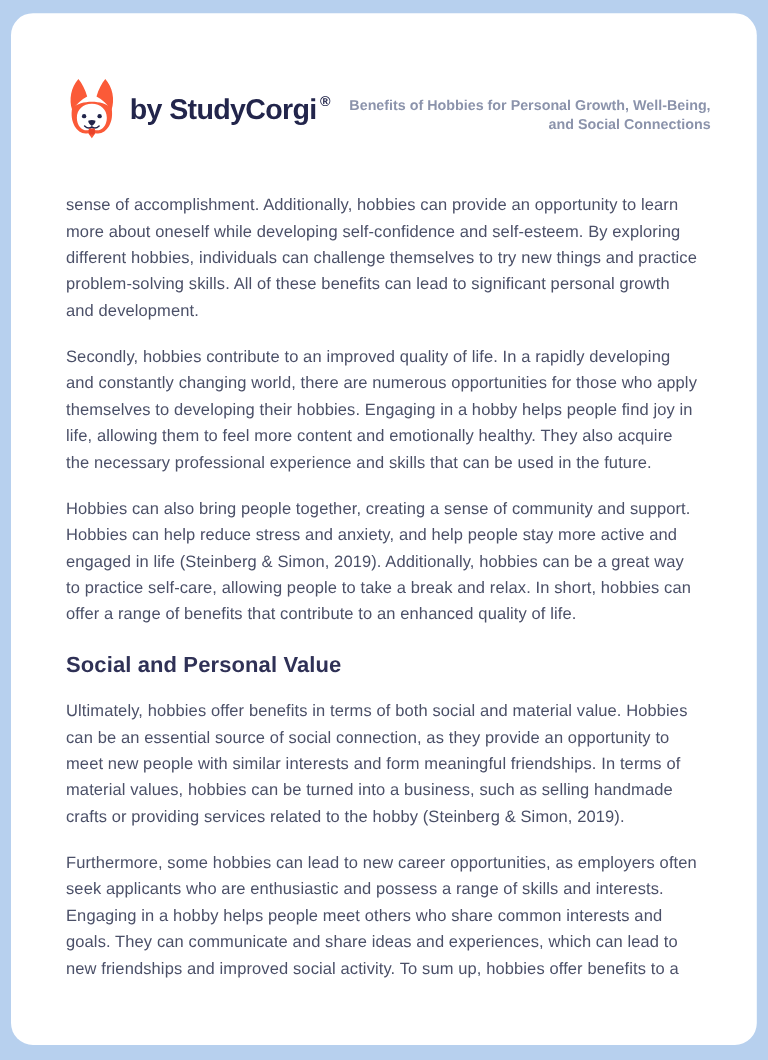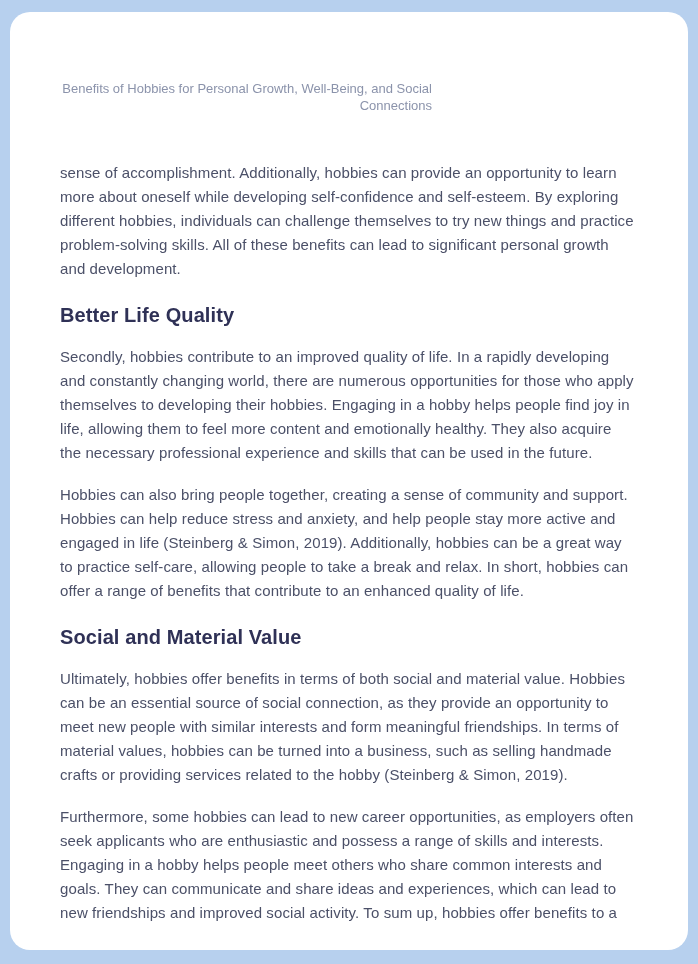--- a/index.html
+++ b/index.html
@@ -47,21 +47,21 @@
     margin-left: 3px;
     vertical-align: 12px;
   }
   .meta {
     width: 372px;
     text-align: right;
     color: #8b93ab;
     font-size: 13px;
     line-height: 17px;
   }
-  .doc-title { font-weight: normal; margin-top: 10px; }
+  .doc-title { font-weight: bold; margin-top: 10px; }
   .doc-url { margin-top: 5px; overflow-wrap: anywhere; }
   main { margin-top: 47px; }
   main p {
     font-size: 15px;
     line-height: 24px;
     letter-spacing: 0.1px;
     color: #4b5068;
     text-align: left;
     margin: 0 12px 18px 0;
   }
@@ -72,30 +72,43 @@
     margin: 20px 0 16px 0;
     letter-spacing: 0.1px;
   }
 </style>
 </head>
 <body>
 
 <div class="card">
 
   <header class="hdr">
+    <div class="brand">
+      <svg viewBox="0 0 100 120" aria-hidden="true">
+        <path d="M24 2 C10 17 5 42 12 62 C20 51 30 42 41 36 C37 22 31 10 24 2 Z" fill="#fb5a38"></path>
+        <path d="M76 2 C90 17 95 42 88 62 C80 51 70 42 59 36 C63 22 69 10 76 2 Z" fill="#fb5a38"></path>
+        <path d="M12 58 C6 88 24 112 43 107 L50 117 L57 107 C76 112 94 88 88 58 C70 42 30 42 12 58 Z" fill="#fb5a38"></path>
+        <path d="M50 50 C33 50 21 61 21 77 C21 94 33 104 44 101 L50 110 L56 101 C67 104 79 94 79 77 C79 61 67 50 50 50 Z" fill="#ffffff"></path>
+        <circle cx="35" cy="74" r="4.2" fill="#22254b"></circle>
+        <circle cx="65" cy="74" r="4.2" fill="#22254b"></circle>
+        <path d="M43 83 Q50 80 57 83 Q57 89 50 93 Q43 89 43 83 Z" fill="#22254b"></path>
+        <path d="M36 93 Q43 100 50 95 Q57 100 64 93" stroke="#22254b" stroke-width="3" fill="none" stroke-linecap="round"></path>
+        <path d="M44 98 L56 98 L56 104 A6 6 0 0 1 44 104 Z" fill="#e8432a"></path>
+      </svg>
+      <div class="brand-text"><span>by StudyCorgi</span><sup>®</sup></div>
+    </div>
     <div class="meta">
       <div class="doc-title">Benefits of Hobbies for Personal Growth, Well-Being, and Social Connections</div>
     </div>
   </header>
 
   <main>
     <p>sense of accomplishment. Additionally, hobbies can provide an opportunity to learn more about oneself while developing self-confidence and self-esteem. By exploring different hobbies, individuals can challenge themselves to try new things and practice problem-solving skills. All of these benefits can lead to significant personal growth and development.</p>
 
-    <h2>Better Life Quality</h2>
     <p>Secondly, hobbies contribute to an improved quality of life. In a rapidly developing and constantly changing world, there are numerous opportunities for those who apply themselves to developing their hobbies. Engaging in a hobby helps people find joy in life, allowing them to feel more content and emotionally healthy. They also acquire the necessary professional experience and skills that can be used in the future.</p>
     <p>Hobbies can also bring people together, creating a sense of community and support. Hobbies can help reduce stress and anxiety, and help people stay more active and engaged in life (Steinberg &amp; Simon, 2019). Additionally, hobbies can be a great way to practice self-care, allowing people to take a break and relax. In short, hobbies can offer a range of benefits that contribute to an enhanced quality of life.</p>
 
-    <h2>Social and Material Value</h2>
+    <h2>Social and Personal Value</h2>
     <p>Ultimately, hobbies offer benefits in terms of both social and material value. Hobbies can be an essential source of social connection, as they provide an opportunity to meet new people with similar interests and form meaningful friendships. In terms of material values, hobbies can be turned into a business, such as selling handmade crafts or providing services related to the hobby (Steinberg &amp; Simon, 2019).</p>
     <p>Furthermore, some hobbies can lead to new career opportunities, as employers often seek applicants who are enthusiastic and possess a range of skills and interests. Engaging in a hobby helps people meet others who share common interests and goals. They can communicate and share ideas and experiences, which can lead to new friendships and improved social activity. To sum up, hobbies offer benefits to a</p>
   </main>
 
 </div>
 
 </body></html>

